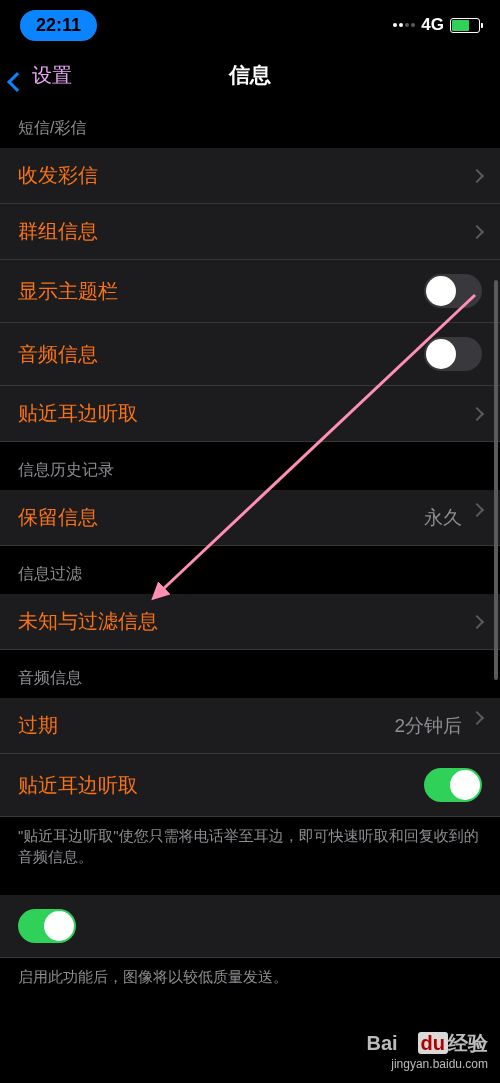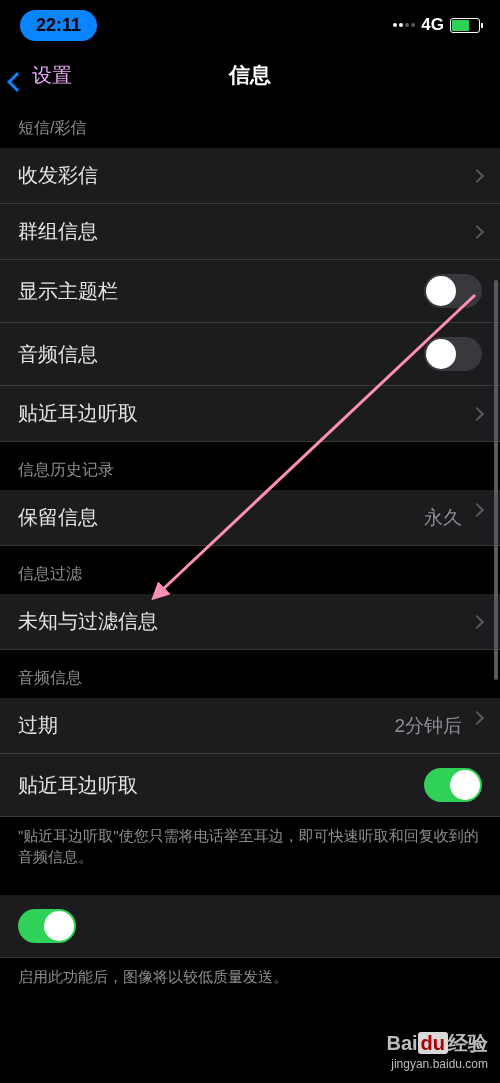--- a/index.html
+++ b/index.html
@@ -109,21 +109,21 @@
     .row {
       display: flex;
       align-items: center;
       justify-content: space-between;
       padding: 14px 18px;
       background: #1c1c1e;
       font-size: 20px;
       border-bottom: 0.5px solid #38383a;
     }
     .row:last-child { border-bottom: none; }
-    .row-label { color: #e5e5e5; }
+    .row-label { color: #f97316; }
     .row-right {
       display: flex;
       align-items: flex-start;
       gap: 10px;
     }
     .row-value { color: #8e8e93; font-size: 19px; }
     .chevron {
       width: 10px;
       height: 10px;
       border-top: 2.5px solid #5a5a5e;
@@ -162,21 +162,21 @@
     }
     .watermark {
       position: absolute;
       right: 12px;
       bottom: 12px;
       text-align: right;
       color: #ddd;
       opacity: 0.85;
     }
     .watermark .brand { font-size: 20px; font-weight: 700; }
-    .watermark .brand .du { background: #fff; color: #c00; padding: 0 3px; border-radius: 3px; }
+    .watermark .brand .du { background: #fff; color: #c00; padding: 0 3px; border-radius: 3px; margin-left: 20px; }
     .watermark .sub { font-size: 12px; margin-left: 24px; }
     .scroll-indicator {
       position: absolute;
       right: 2px;
       top: 280px;
       width: 4px;
       height: 400px;
       background: #5a5a5e;
       border-radius: 2px;
     }

